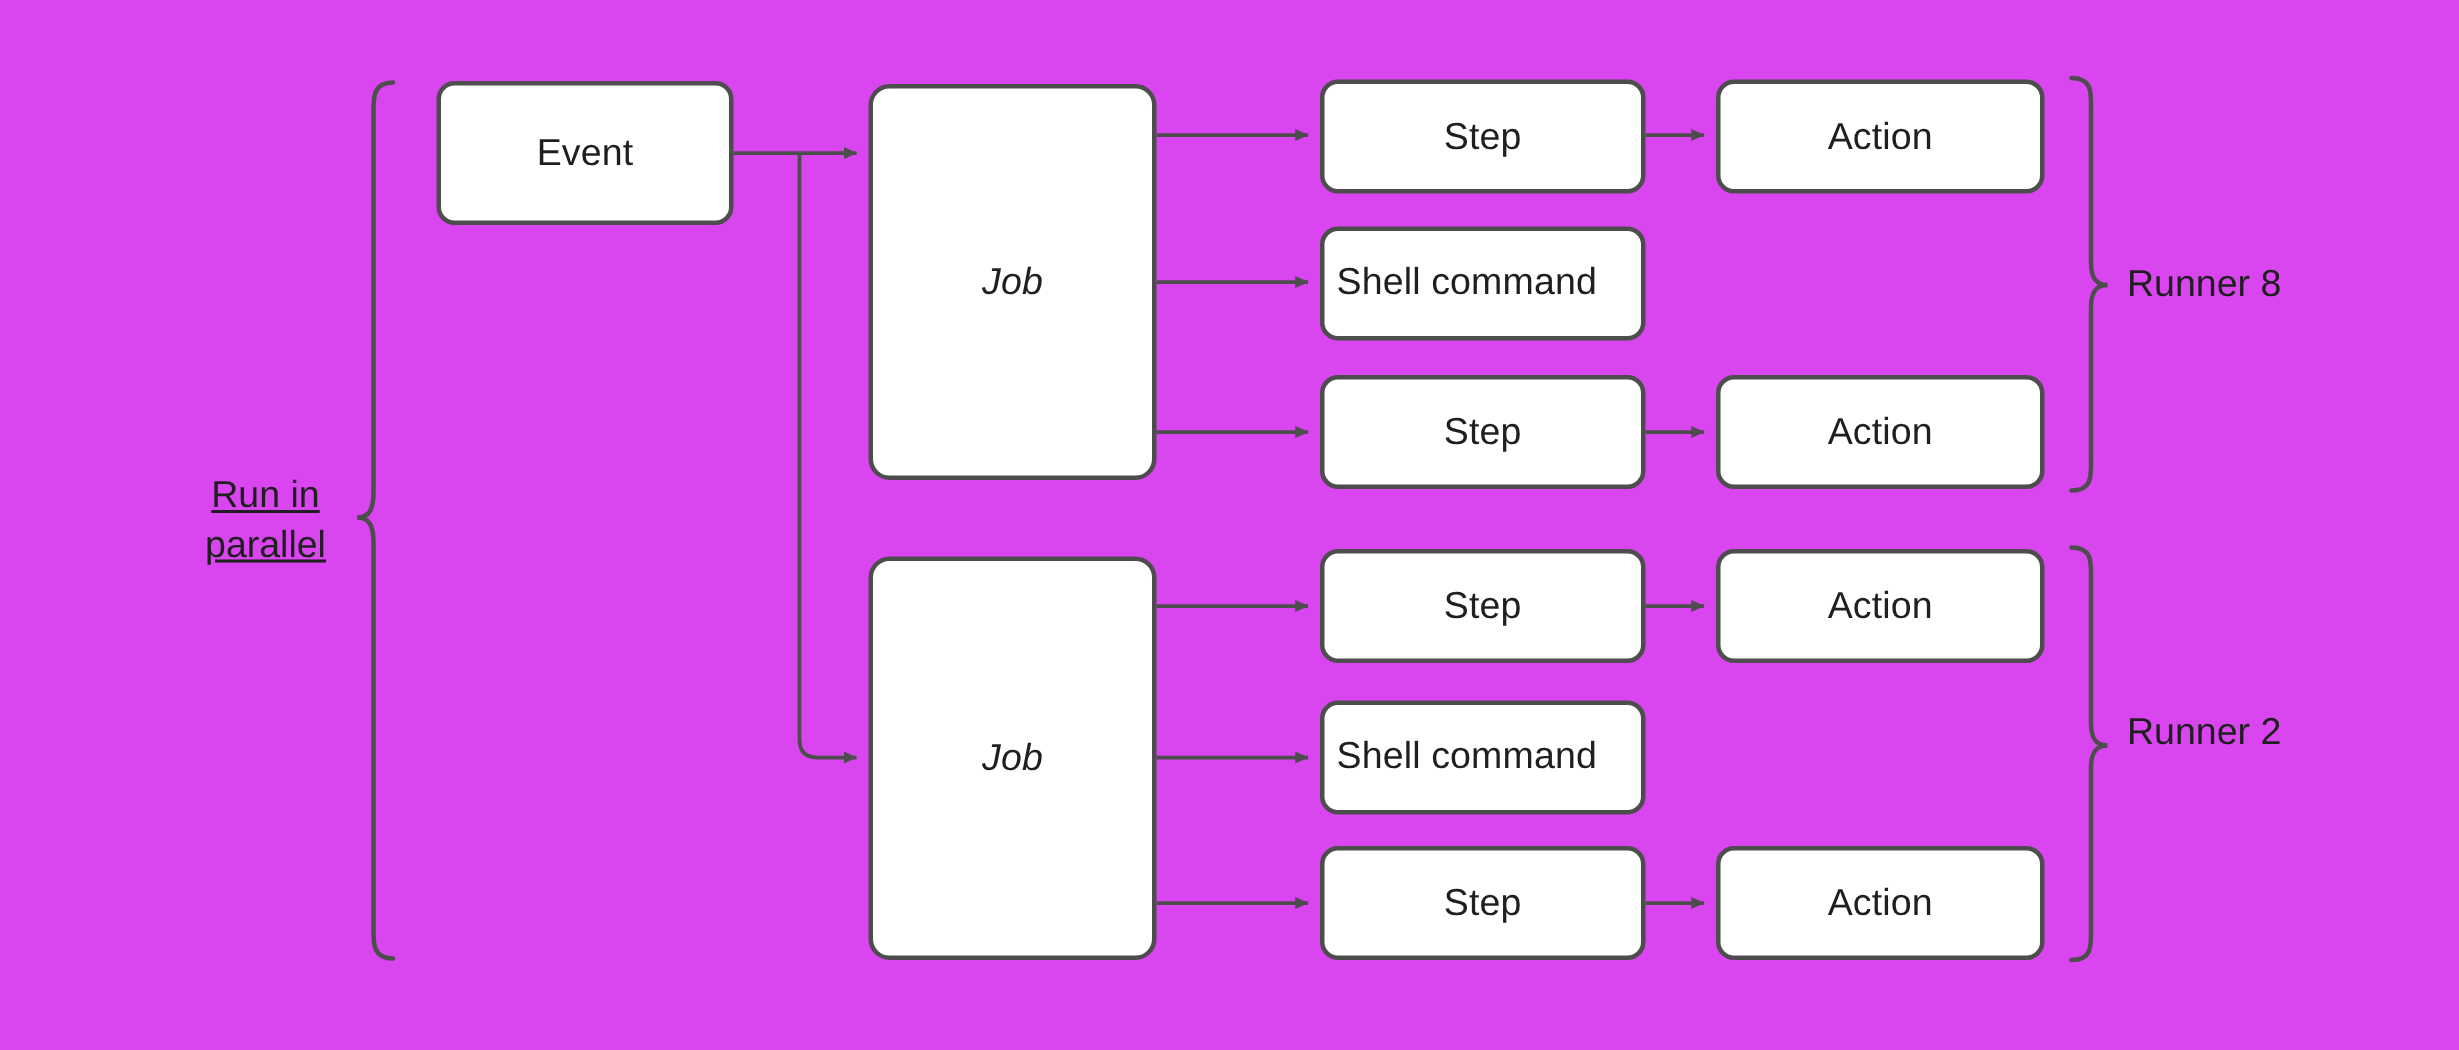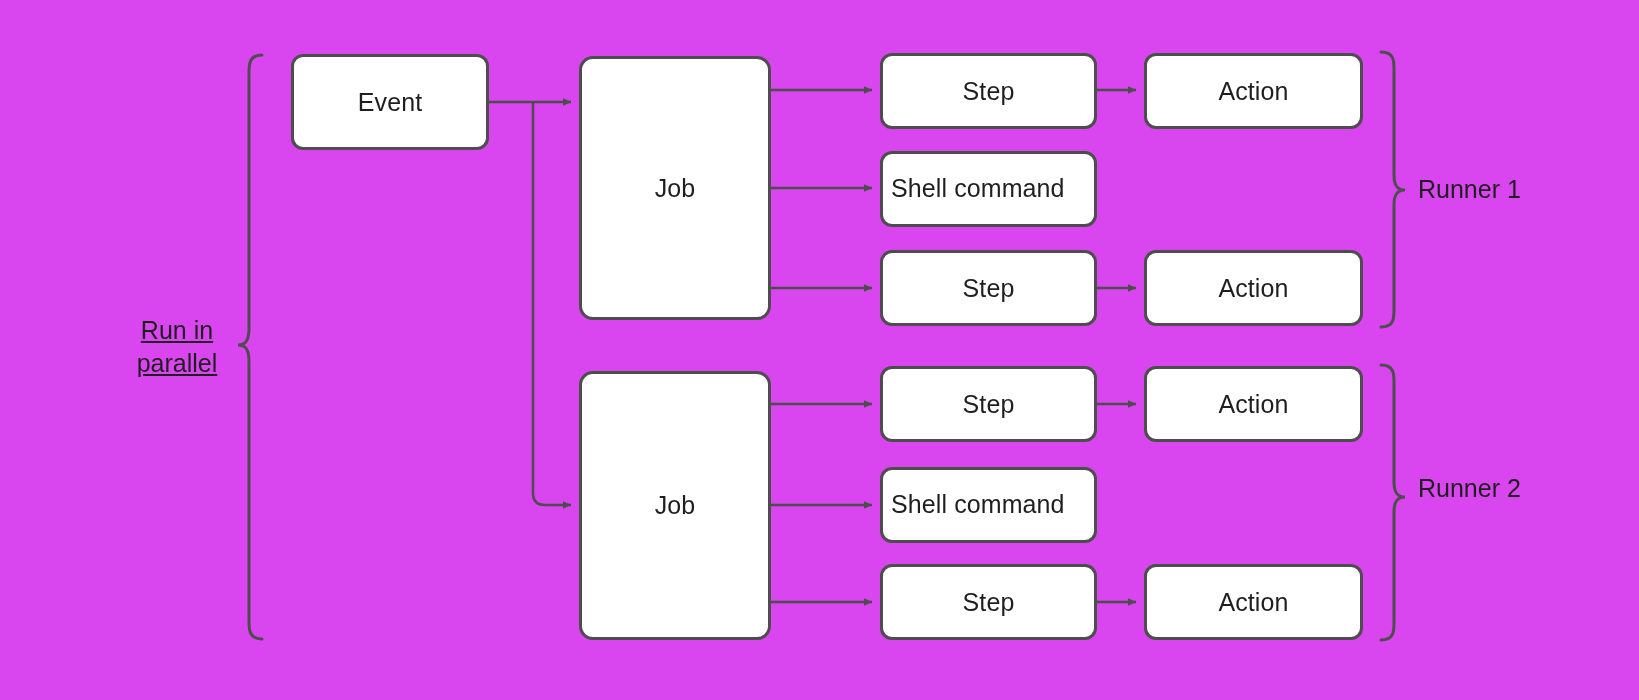--- a/index.html
+++ b/index.html
@@ -34,20 +34,21 @@
     align-items: center;
     justify-content: center;
     color: #1f1f1f;
     font-size: 25px;
     line-height: 1.15;
     letter-spacing: 0.1px;
     z-index: 3;
   }
   .node.tall {
     border-radius: 14px;
+    font-style: italic;
   }
   .node.shell {
     justify-content: flex-start;
     padding-left: 8px;
     align-items: flex-start;
     padding-top: 20px;
   }
   .brace-label {
     position: absolute;
     color: #1f1f1f;
@@ -166,17 +167,17 @@
     <span>Step</span>
   </div>
 
   <div class="node" style="left:1144px; top:564px; width:219px; height:76px;">
     <span>Action</span>
   </div>
 
   <div class="brace-label left-label" style="left:122px; top:314px; width:110px;">Run in
 parallel</div>
 
-  <div class="brace-label" style="left:1418px; top:173px;">Runner 1</div>
+  <div class="brace-label" style="left:1418px; top:173px;">Runner 8</div>
 
   <div class="brace-label" style="left:1418px; top:472px;">Runner 2</div>
 
 </div>
 
 </body></html>

